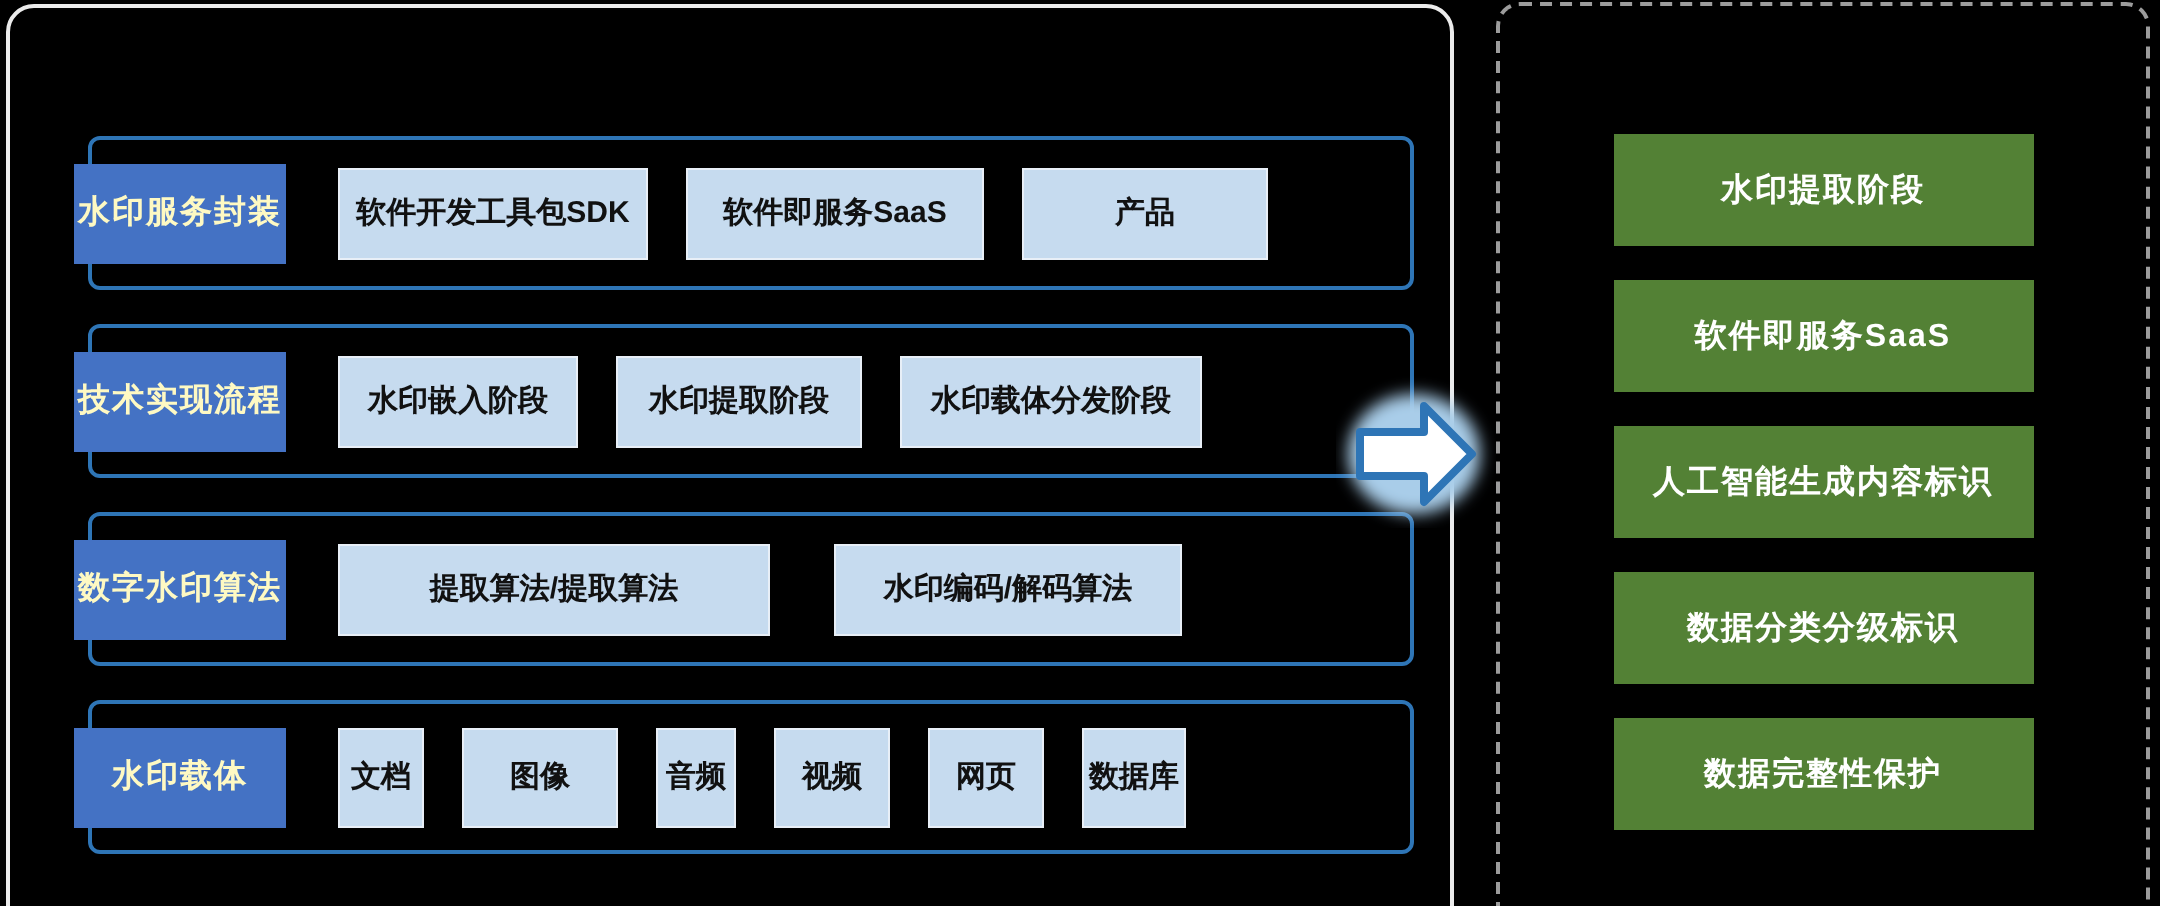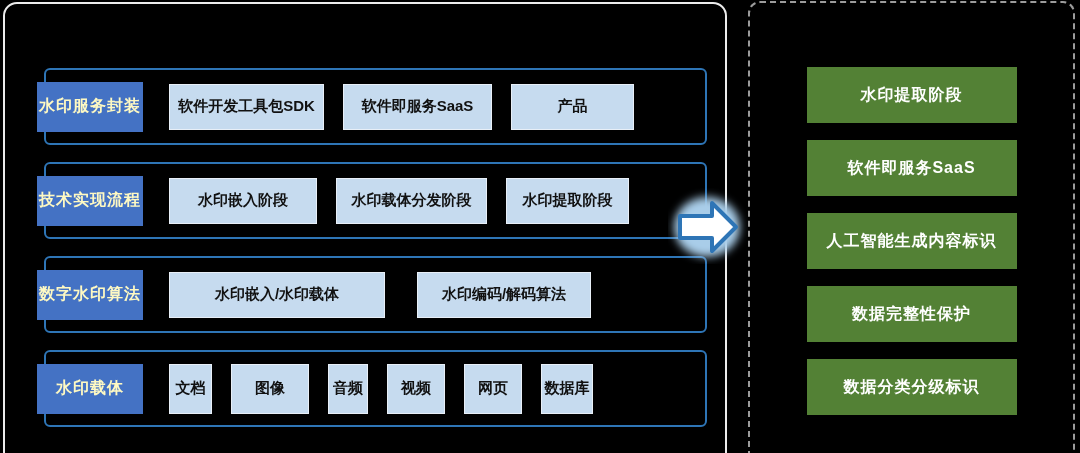--- a/index.html
+++ b/index.html
@@ -67,30 +67,30 @@
     <div class="row-items">
       <div class="item-box" style="width:155px">软件开发工具包SDK</div>
       <div class="item-box" style="width:149px">软件即服务SaaS</div>
       <div class="item-box" style="width:123px">产品</div>
     </div>
   </div>
 
   <div class="row">
     <div class="row-label">技术实现流程</div>
     <div class="row-items">
-      <div class="item-box" style="width:148px">水印嵌入阶段</div>
+      <div class="item-box" style="width:120px">水印嵌入阶段</div>
+      <div class="item-box" style="width:123px">水印提取阶段</div>
       <div class="item-box" style="width:151px">水印载体分发阶段</div>
-      <div class="item-box" style="width:123px">水印提取阶段</div>
     </div>
   </div>
 
   <div class="row">
     <div class="row-label">数字水印算法</div>
     <div class="row-items" style="gap:32px">
-      <div class="item-box" style="width:216px">水印嵌入/水印载体</div>
+      <div class="item-box" style="width:216px">提取算法/提取算法</div>
       <div class="item-box" style="width:174px">水印编码/解码算法</div>
     </div>
   </div>
 
   <div class="row row-carriers">
     <div class="row-label">水印载体</div>
     <div class="row-items">
       <div class="item-box" style="width:43px">文档</div>
       <div class="item-box" style="width:78px">图像</div>
       <div class="item-box" style="width:40px">音频</div>
@@ -111,15 +111,15 @@
     </defs>
     <ellipse cx="39" cy="39" rx="33" ry="30" fill="#a9cde9" filter="url(#glow)"></ellipse>
     <polygon points="12,28 44,28 44,15 68,39 44,63 44,50 12,50" fill="#ffffff" stroke="#2e75b6" stroke-width="4" stroke-linejoin="round"></polygon>
   </svg>
 </div>
 
 <div class="right-panel">
   <div class="green-box">水印提取阶段</div>
   <div class="green-box">软件即服务SaaS</div>
   <div class="green-box">人工智能生成内容标识</div>
+  <div class="green-box">数据分类分级标识</div>
   <div class="green-box">数据完整性保护</div>
-  <div class="green-box">数据分类分级标识</div>
 </div>
 
 </body></html>

